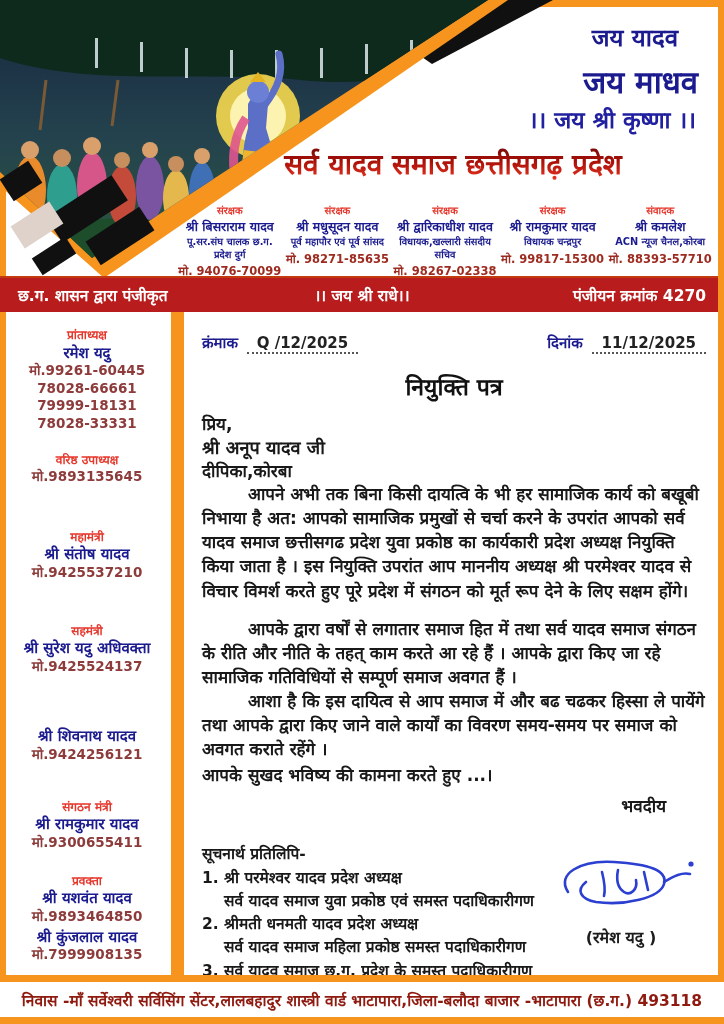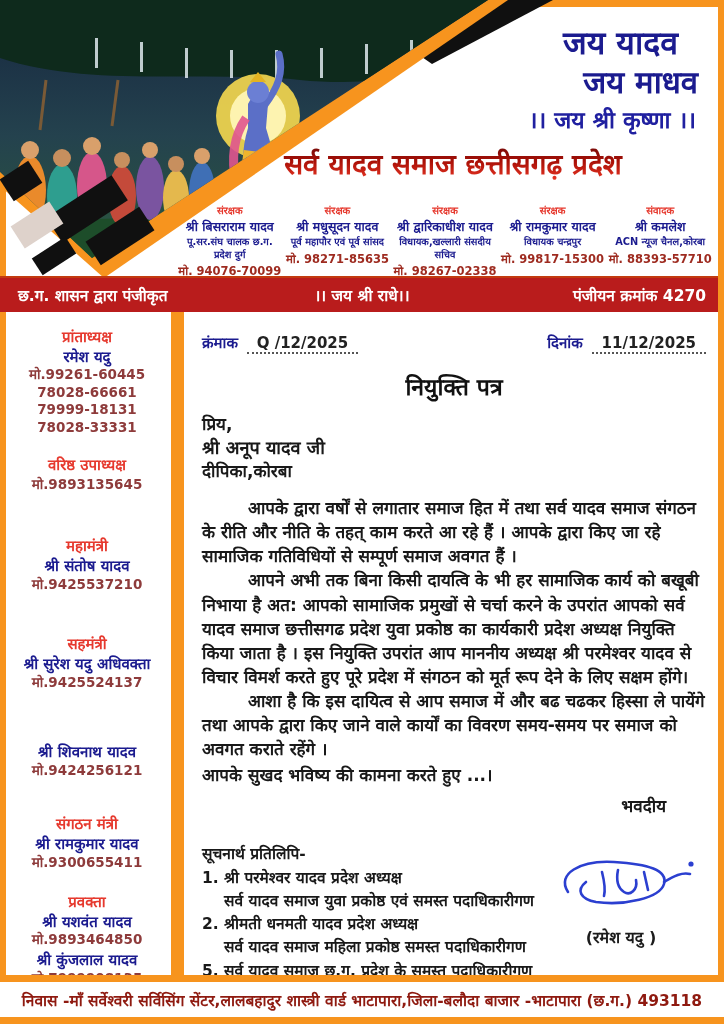--- a/index.html
+++ b/index.html
@@ -18,21 +18,21 @@
   .photo{position:absolute;top:0;left:0;width:560px;height:272px;
       clip-path:polygon(0 0,488px 0,92px 258px,0 172px);z-index:4;}
   .photo svg{display:block;}
   .deco{position:absolute;z-index:5;}
   .d1{left:4px;top:168px;width:34px;height:26px;background:#101010;transform:rotate(-33deg);}
   .d2{left:48px;top:194px;width:78px;height:30px;background:#101010;transform:rotate(-33deg);}
   .d3{left:14px;top:212px;width:46px;height:26px;background:#ded2cb;transform:rotate(-33deg);}
   .d4{left:88px;top:222px;width:64px;height:28px;background:#101010;transform:rotate(-33deg);}
   .d5{left:34px;top:246px;width:40px;height:20px;background:#101010;transform:rotate(-33deg);}
 
-  .slogan1{position:absolute;top:20px;right:46px;font-size:32px;font-weight:800;color:#1B1B8F;z-index:6;}
+  .slogan1{position:absolute;top:20px;right:46px;font-size:24px;font-weight:800;color:#1B1B8F;z-index:6;}
   .slogan2{position:absolute;top:60px;right:26px;font-size:31px;font-weight:800;color:#1B1B8F;z-index:6;}
   .slogan3{position:absolute;top:103px;right:28px;font-size:23px;font-weight:800;color:#2020A0;z-index:6;}
 
   .org-title{position:absolute;top:144px;left:196px;right:14px;text-align:center;z-index:6;
       font-size:28px;font-weight:800;letter-spacing:0px;
       background:linear-gradient(180deg,#6d0b0b 0%,#a80f06 45%,#f03a28 100%);
       -webkit-background-clip:text;background-clip:text;color:transparent;}
 
   .patrons{position:absolute;left:176px;right:10px;top:203px;display:flex;z-index:6;}
   .patron{flex:1;text-align:center;padding:0 2px;}
@@ -44,21 +44,21 @@
   .regbar{position:absolute;top:276px;left:0;right:0;height:36px;background:#b91c1c;z-index:7;
       display:flex;align-items:center;color:#ffffff;font-weight:800;font-size:15.5px;
       padding:0 18px;box-sizing:border-box;border-top:2px solid #c23a10;}
   .regbar .rleft{flex:1;text-align:left;}
   .regbar .rcenter{flex:1;text-align:center;}
   .regbar .rright{flex:1;text-align:right;}
 
   .body-row{position:absolute;top:312px;left:6px;right:6px;bottom:49px;display:flex;z-index:6;}
   .sidebar{width:162px;padding-top:10px;text-align:center;}
   .oblock{margin:0;}
-  .ot{color:#E6392E;font-size:15px;font-weight:700;line-height:1.3;}
+  .ot{color:#E6392E;font-size:12px;font-weight:700;line-height:1.3;}
   .on{color:#1B1B8F;font-size:15px;font-weight:800;line-height:1.25;}
   .op{color:#8E3B3B;font-size:13.5px;font-weight:800;line-height:1.3;}
   .divider{width:13px;background:#F7941E;margin-left:3px;}
 
   .letter{flex:1;padding:20px 12px 0 18px;color:#191919;}
   .refline{display:flex;justify-content:space-between;align-items:flex-end;font-size:15px;}
   .rlab{color:#1B1B8F;font-weight:700;}
   .rval{font-weight:700;color:#222;border-bottom:2px dotted #555;padding:0 10px;margin-left:4px;}
   .ltitle{text-align:center;font-size:23px;font-weight:800;color:#111;margin-top:18px;}
   .sal{font-size:17px;font-weight:600;margin-top:10px;}
@@ -277,35 +277,35 @@
           <span class="rval">11/12/2025</span>
         </span>
       </div>
 
       <div class="ltitle">नियुक्ति पत्र</div>
 
       <div class="sal">प्रिय,</div>
       <div class="rname">श्री अनूप यादव जी</div>
       <div class="rplace">दीपिका,कोरबा</div>
 
+      <p class="para">आपने अभी तक बिना किसी दायत्वि के भी हर सामाजिक कार्य को बखूबी निभाया है अत: आपको सामाजिक प्रमुखों से चर्चा करने के उपरांत आपको सर्व यादव समाज छत्तीसगढ प्रदेश युवा प्रकोष्ठ का कार्यकारी प्रदेश अध्यक्ष नियुक्ति किया जाता है । इस नियुक्ति उपरांत आप माननीय अध्यक्ष श्री परमेश्वर यादव से विचार विमर्श करते हुए पूरे प्रदेश में संगठन को मूर्त रूप देने के लिए सक्षम होंगे।</p>
       <p class="para first">आपके द्वारा वर्षों से लगातार समाज हित में तथा सर्व यादव समाज संगठन के रीति और नीति के तहत् काम करते आ रहे हैं । आपके द्वारा किए जा रहे सामाजिक गतिविधियों से सम्पूर्ण समाज अवगत हैं ।</p>
-      <p class="para">आपने अभी तक बिना किसी दायत्वि के भी हर सामाजिक कार्य को बखूबी निभाया है अत: आपको सामाजिक प्रमुखों से चर्चा करने के उपरांत आपको सर्व यादव समाज छत्तीसगढ प्रदेश युवा प्रकोष्ठ का कार्यकारी प्रदेश अध्यक्ष नियुक्ति किया जाता है । इस नियुक्ति उपरांत आप माननीय अध्यक्ष श्री परमेश्वर यादव से विचार विमर्श करते हुए पूरे प्रदेश में संगठन को मूर्त रूप देने के लिए सक्षम होंगे।</p>
       <p class="para">आशा है कि इस दायित्व से आप समाज में और बढ चढकर हिस्सा ले पायेंगे तथा आपके द्वारा किए जाने वाले कार्यों का विवरण समय-समय पर समाज को अवगत कराते रहेंगे ।</p>
       <div class="closing">आपके सुखद भविष्य की कामना करते हुए ...।</div>
 
       <div class="valediction">भवदीय</div>
 
       <div class="bottom-row">
         <div class="cc">
           <div class="cc-head">सूचनार्थ प्रतिलिपि-</div>
           <div class="l1">1. श्री परमेश्वर यादव प्रदेश अध्यक्ष</div>
           <div class="l2">सर्व यादव समाज युवा प्रकोष्ठ एवं समस्त पदाधिकारीगण</div>
           <div class="l1">2. श्रीमती धनमती यादव प्रदेश अध्यक्ष</div>
           <div class="l2">सर्व यादव समाज महिला प्रकोष्ठ समस्त पदाधिकारीगण</div>
-          <div class="l1">5. सर्व यादव समाज छ.ग. प्रदेश के समस्त पदाधिकारीगण</div>
+          <div class="l1">3. सर्व यादव समाज छ.ग. प्रदेश के समस्त पदाधिकारीगण</div>
         </div>
         <div class="signblock">
           <svg width="150" height="76" viewBox="0 0 150 76">
             <g fill="none" stroke="#2B3FD0" stroke-width="2.6" stroke-linecap="round">
               <path d="M22,40 C10,22 34,8 68,10 C102,12 122,18 118,32 C114,46 78,54 50,50 C34,47 30,38 40,30"></path>
               <path d="M56,20 C58,28 60,36 58,44"></path>
               <path d="M72,18 C70,28 72,36 78,40 C84,44 92,38 90,28"></path>
               <path d="M98,20 l4,18"></path>
               <path d="M118,30 C128,24 136,20 144,22"></path>
             </g>

